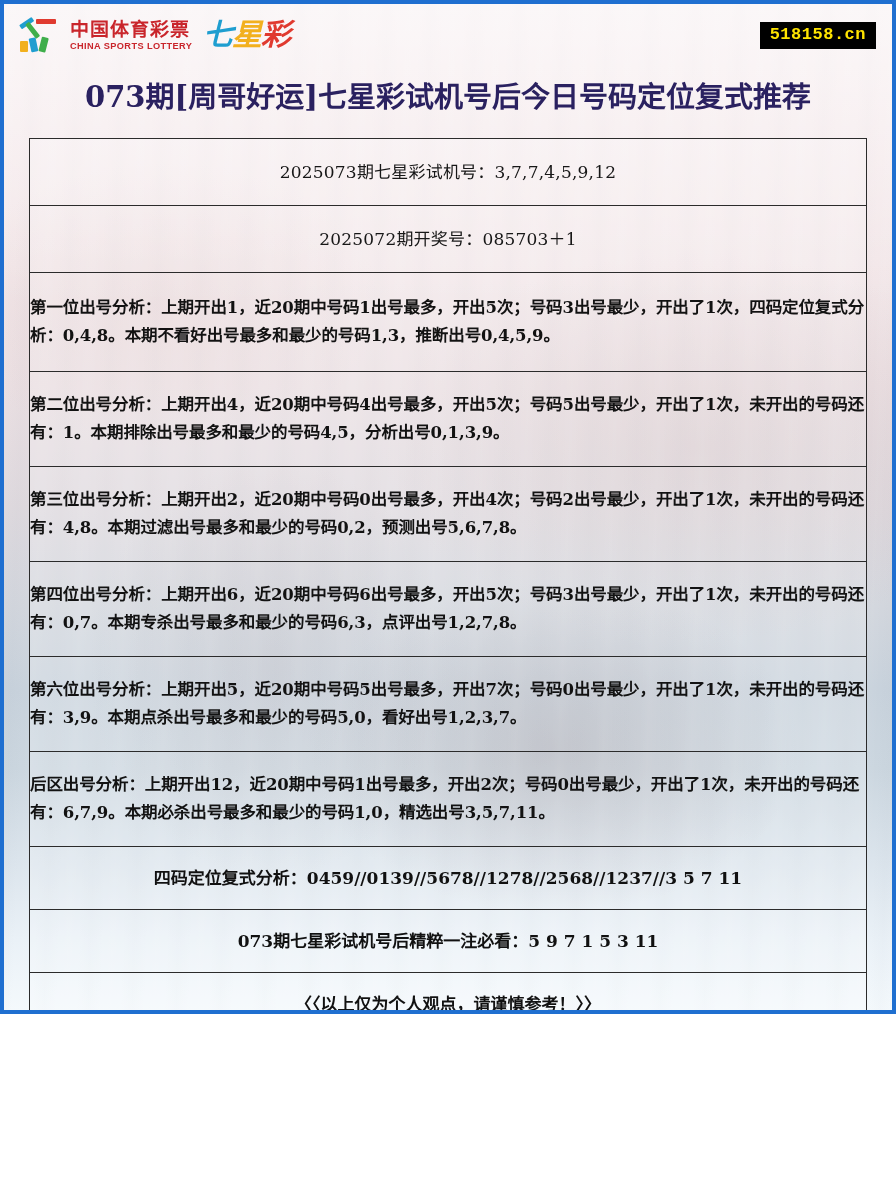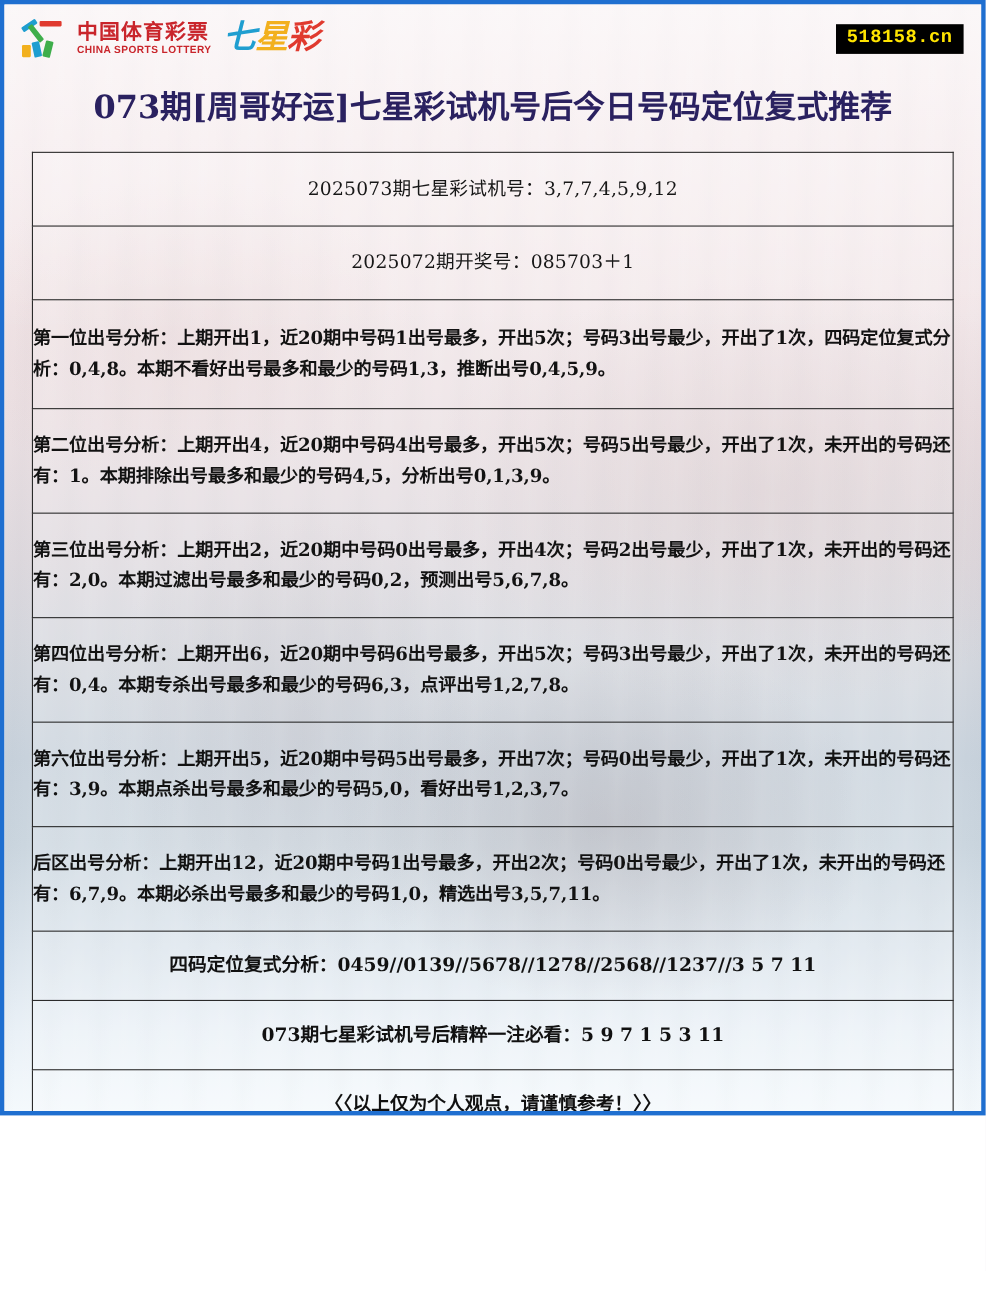--- a/index.html
+++ b/index.html
@@ -253,24 +253,24 @@
           <td class="cell-center h-short">2025072期开奖号：085703＋1</td>
         </tr>
 
         <tr>
           <td class="cell-analysis h-tall">第一位出号分析：上期开出1，近20期中号码1出号最多，开出5次；号码3出号最少，开出了1次，四码定位复式分析：0,4,8。本期不看好出号最多和最少的号码1,3，推断出号0,4,5,9。</td>
         </tr>
         <tr>
           <td class="cell-analysis h-mid">第二位出号分析：上期开出4，近20期中号码4出号最多，开出5次；号码5出号最少，开出了1次，未开出的号码还有：1。本期排除出号最多和最少的号码4,5，分析出号0,1,3,9。</td>
         </tr>
         <tr>
-          <td class="cell-analysis h-mid">第三位出号分析：上期开出2，近20期中号码0出号最多，开出4次；号码2出号最少，开出了1次，未开出的号码还有：2,0。本期过滤出号最多和最少的号码0,2，预测出号5,6,7,8。</td>
-        </tr>
-        <tr>
-          <td class="cell-analysis h-mid">第四位出号分析：上期开出6，近20期中号码6出号最多，开出5次；号码3出号最少，开出了1次，未开出的号码还有：0,4。本期专杀出号最多和最少的号码6,3，点评出号1,2,7,8。</td>
+          <td class="cell-analysis h-mid">第三位出号分析：上期开出2，近20期中号码0出号最多，开出4次；号码2出号最少，开出了1次，未开出的号码还有：4,8。本期过滤出号最多和最少的号码0,2，预测出号5,6,7,8。</td>
+        </tr>
+        <tr>
+          <td class="cell-analysis h-mid">第四位出号分析：上期开出6，近20期中号码6出号最多，开出5次；号码3出号最少，开出了1次，未开出的号码还有：0,7。本期专杀出号最多和最少的号码6,3，点评出号1,2,7,8。</td>
         </tr>
         <tr>
           <td class="cell-analysis h-mid">第六位出号分析：上期开出5，近20期中号码5出号最多，开出7次；号码0出号最少，开出了1次，未开出的号码还有：3,9。本期点杀出号最多和最少的号码5,0，看好出号1,2,3,7。</td>
         </tr>
         <tr>
           <td class="cell-analysis h-mid">后区出号分析：上期开出12，近20期中号码1出号最多，开出2次；号码0出号最少，开出了1次，未开出的号码还有：6,7,9。本期必杀出号最多和最少的号码1,0，精选出号3,5,7,11。</td>
         </tr>
 
         <tr>
           <td class="cell-footer h-foot">四码定位复式分析：0459//0139//5678//1278//2568//1237//3 5 7 11</td>

